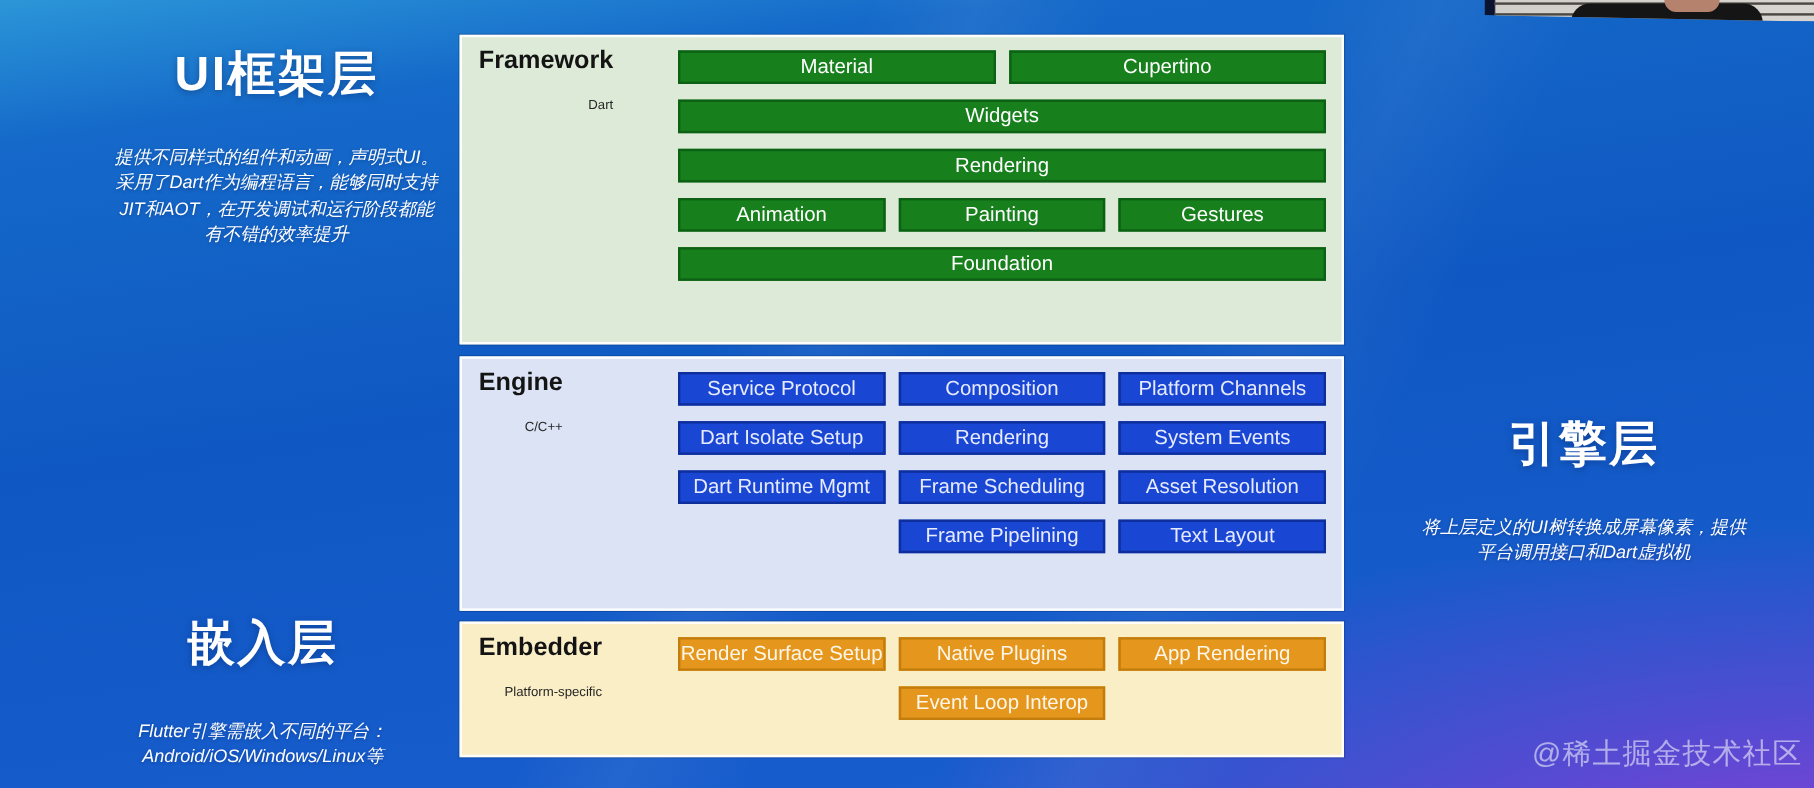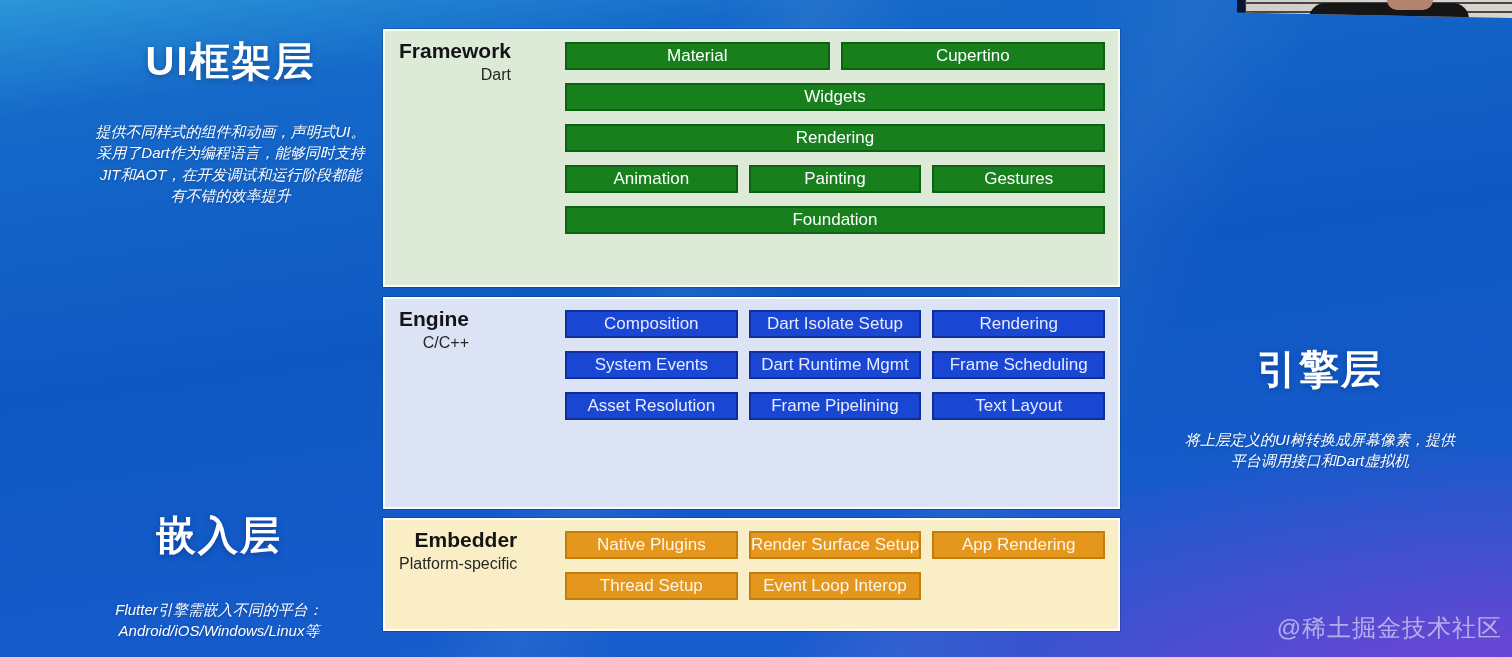--- a/index.html
+++ b/index.html
@@ -46,21 +46,21 @@
     border: 2px solid rgba(255,255,255,0.92);
     box-shadow: 0 0 0 1px rgba(0,30,80,0.25);
     box-sizing: border-box;
   }
   .panel-framework { top: 29px;  height: 258px; background: #dcead7; }
   .panel-engine    { top: 297px; height: 212px; background: #dbe3f5; }
   .panel-embedder  { top: 518px; height: 113px; background: #faeec6; }
 
   .panel-label { position: absolute; left: 14px; top: 8px; color: #141414; text-align: right; }
   .panel-title { font-size: 21px; font-weight: bold; }
-  .panel-subtitle { font-size: 16px; margin-top: 3px; color: #262626; }
+  .panel-subtitle { font-size: 11px; margin-top: 19px; color: #262626; }
 
   .grid {
     position: absolute; left: 180px; right: 13px; top: 11px;
     display: grid; grid-template-columns: repeat(6, 1fr);
     column-gap: 11px; row-gap: 13px;
   }
   .block {
     height: 28px; display: flex; align-items: center; justify-content: center;
     font-size: 17px; color: #ffffff; box-sizing: border-box; text-align: center;
   }
@@ -140,42 +140,43 @@
       <div class="block green span6">Foundation</div>
     </div>
   </div>
 
   <div class="panel panel-engine">
     <div class="panel-label">
       <div class="panel-title">Engine</div>
       <div class="panel-subtitle">C/C++</div>
     </div>
     <div class="grid">
+      <div class="block blue span2">Service Protocol</div>
       <div class="block blue span2">Composition</div>
+      <div class="block blue span2">Platform Channels</div>
       <div class="block blue span2">Dart Isolate Setup</div>
       <div class="block blue span2">Rendering</div>
       <div class="block blue span2">System Events</div>
       <div class="block blue span2">Dart Runtime Mgmt</div>
       <div class="block blue span2">Frame Scheduling</div>
       <div class="block blue span2">Asset Resolution</div>
       <div class="block blue col3-5">Frame Pipelining</div>
       <div class="block blue col5-7">Text Layout</div>
     </div>
   </div>
 
   <div class="panel panel-embedder">
     <div class="panel-label">
       <div class="panel-title">Embedder</div>
       <div class="panel-subtitle">Platform-specific</div>
     </div>
     <div class="grid">
+      <div class="block orange span2">Render Surface Setup</div>
       <div class="block orange span2">Native Plugins</div>
-      <div class="block orange span2">Render Surface Setup</div>
       <div class="block orange span2">App Rendering</div>
-      <div class="block orange col1-3">Thread Setup</div>
       <div class="block orange col3-5">Event Loop Interop</div>
     </div>
   </div>
 
   <div class="webcam">
     <div class="wall-line line1"></div>
     <div class="wall-line line2"></div>
     <div class="person-body"></div>
     <div class="person-face"></div>
   </div>

